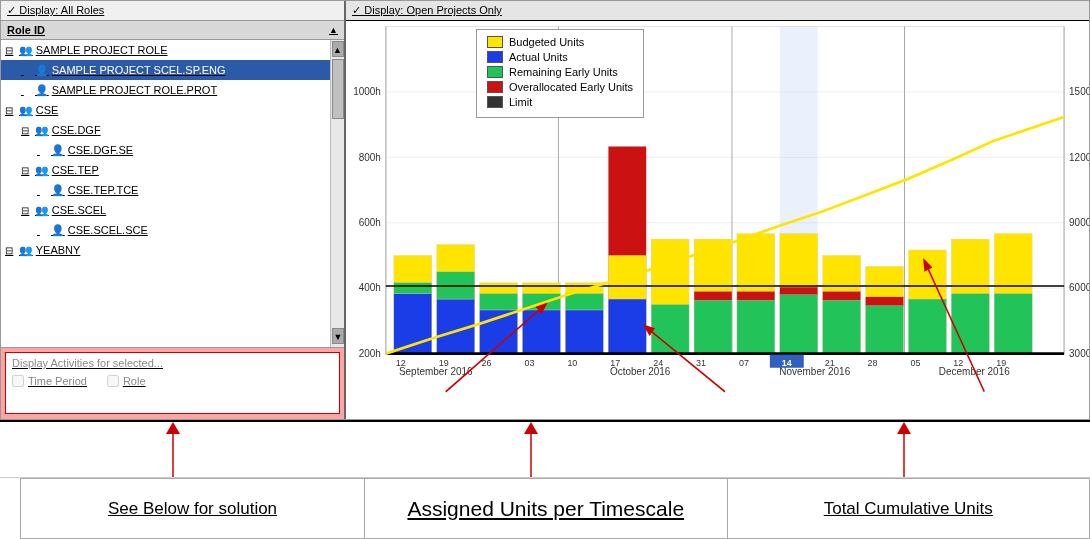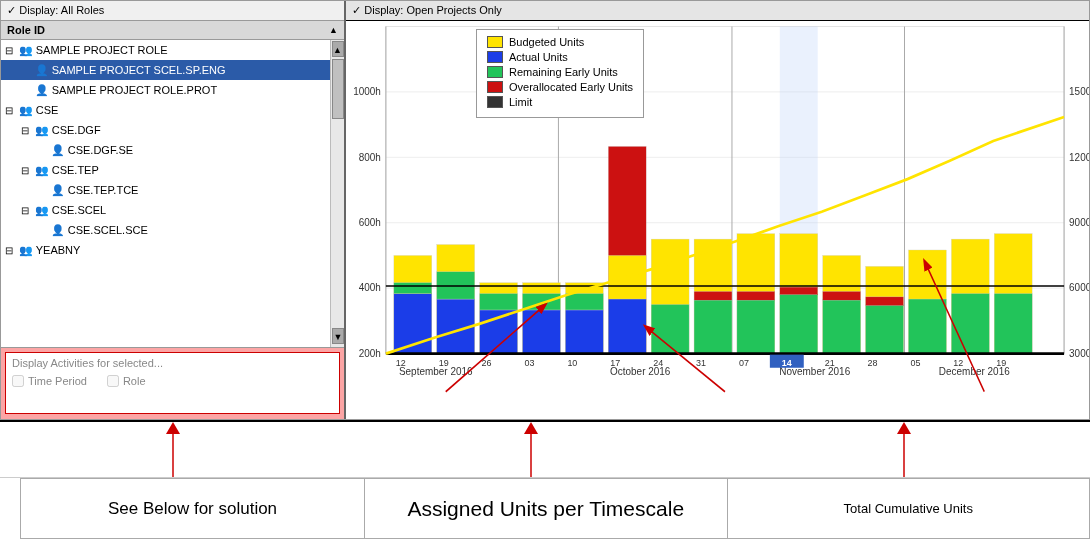--- a/index.html
+++ b/index.html
@@ -10,20 +10,21 @@
       width: 1090px;
       height: 539px;
       overflow: hidden;
     }
 
     .main-container {
       width: 1090px;
       height: 539px;
       display: flex;
       flex-direction: column;
+      text-decoration: underline;
     }
 
     
     .top-section {
       display: flex;
       flex-direction: row;
       height: 420px;
       border: 1px solid #999;
     }
 
@@ -481,18 +482,18 @@
 
       <div style="width:345px; min-width:345px; border:1px solid #aaa; display:flex; align-items:center; justify-content:center;">
         <span style="font-size:17px;">See Below for solution</span>
       </div>
 
       <div style="flex:1; border:1px solid #aaa; border-left:none; display:flex; align-items:center; justify-content:center;">
         <span style="font-size:21px;">Assigned Units per Timescale</span>
       </div>
 
       <div style="flex:1; border:1px solid #aaa; border-left:none; display:flex; align-items:center; justify-content:center;">
-        <span style="font-size:13px;">Total Cumulative Units</span>
+        <span style="font-size:17px;">Total Cumulative Units</span>
       </div>
     </div>
   </div>
 
 </div>
 
 </body></html>

